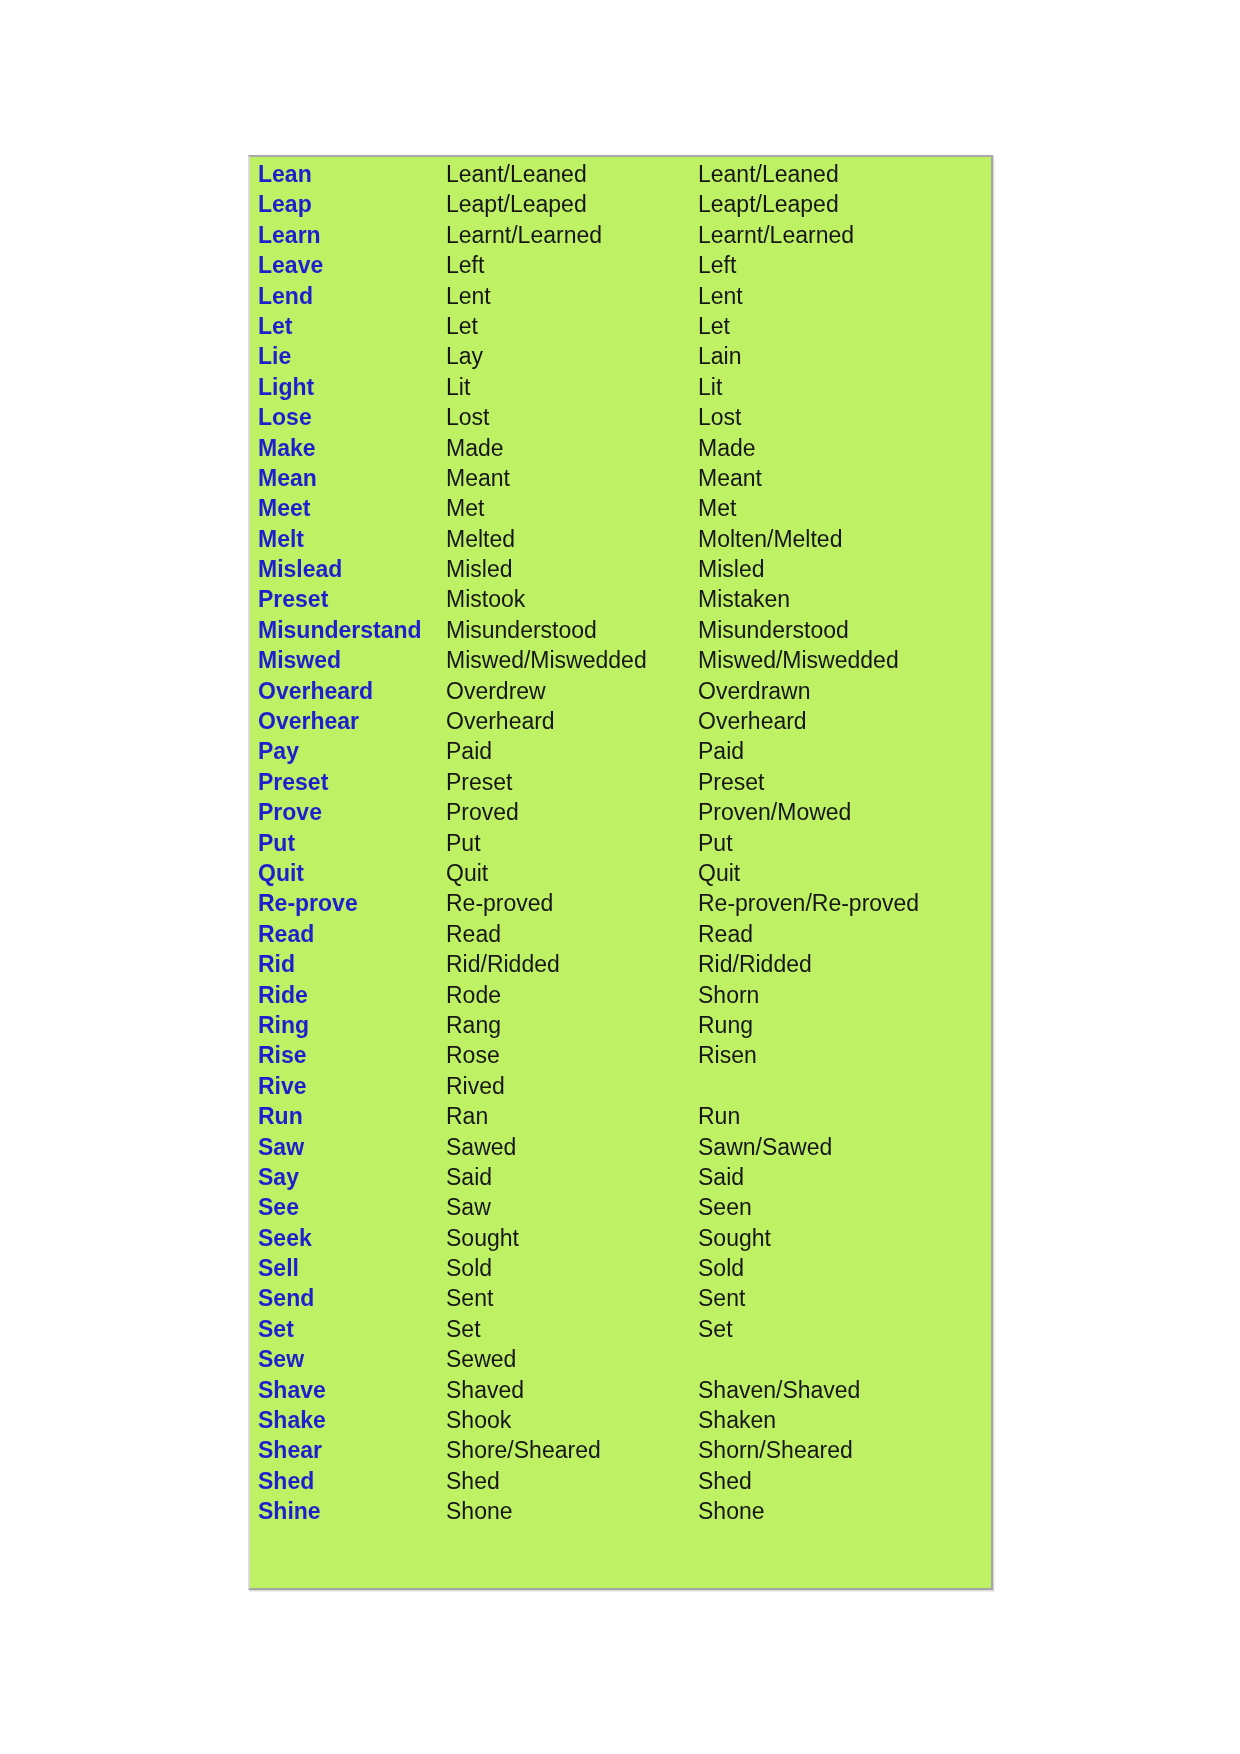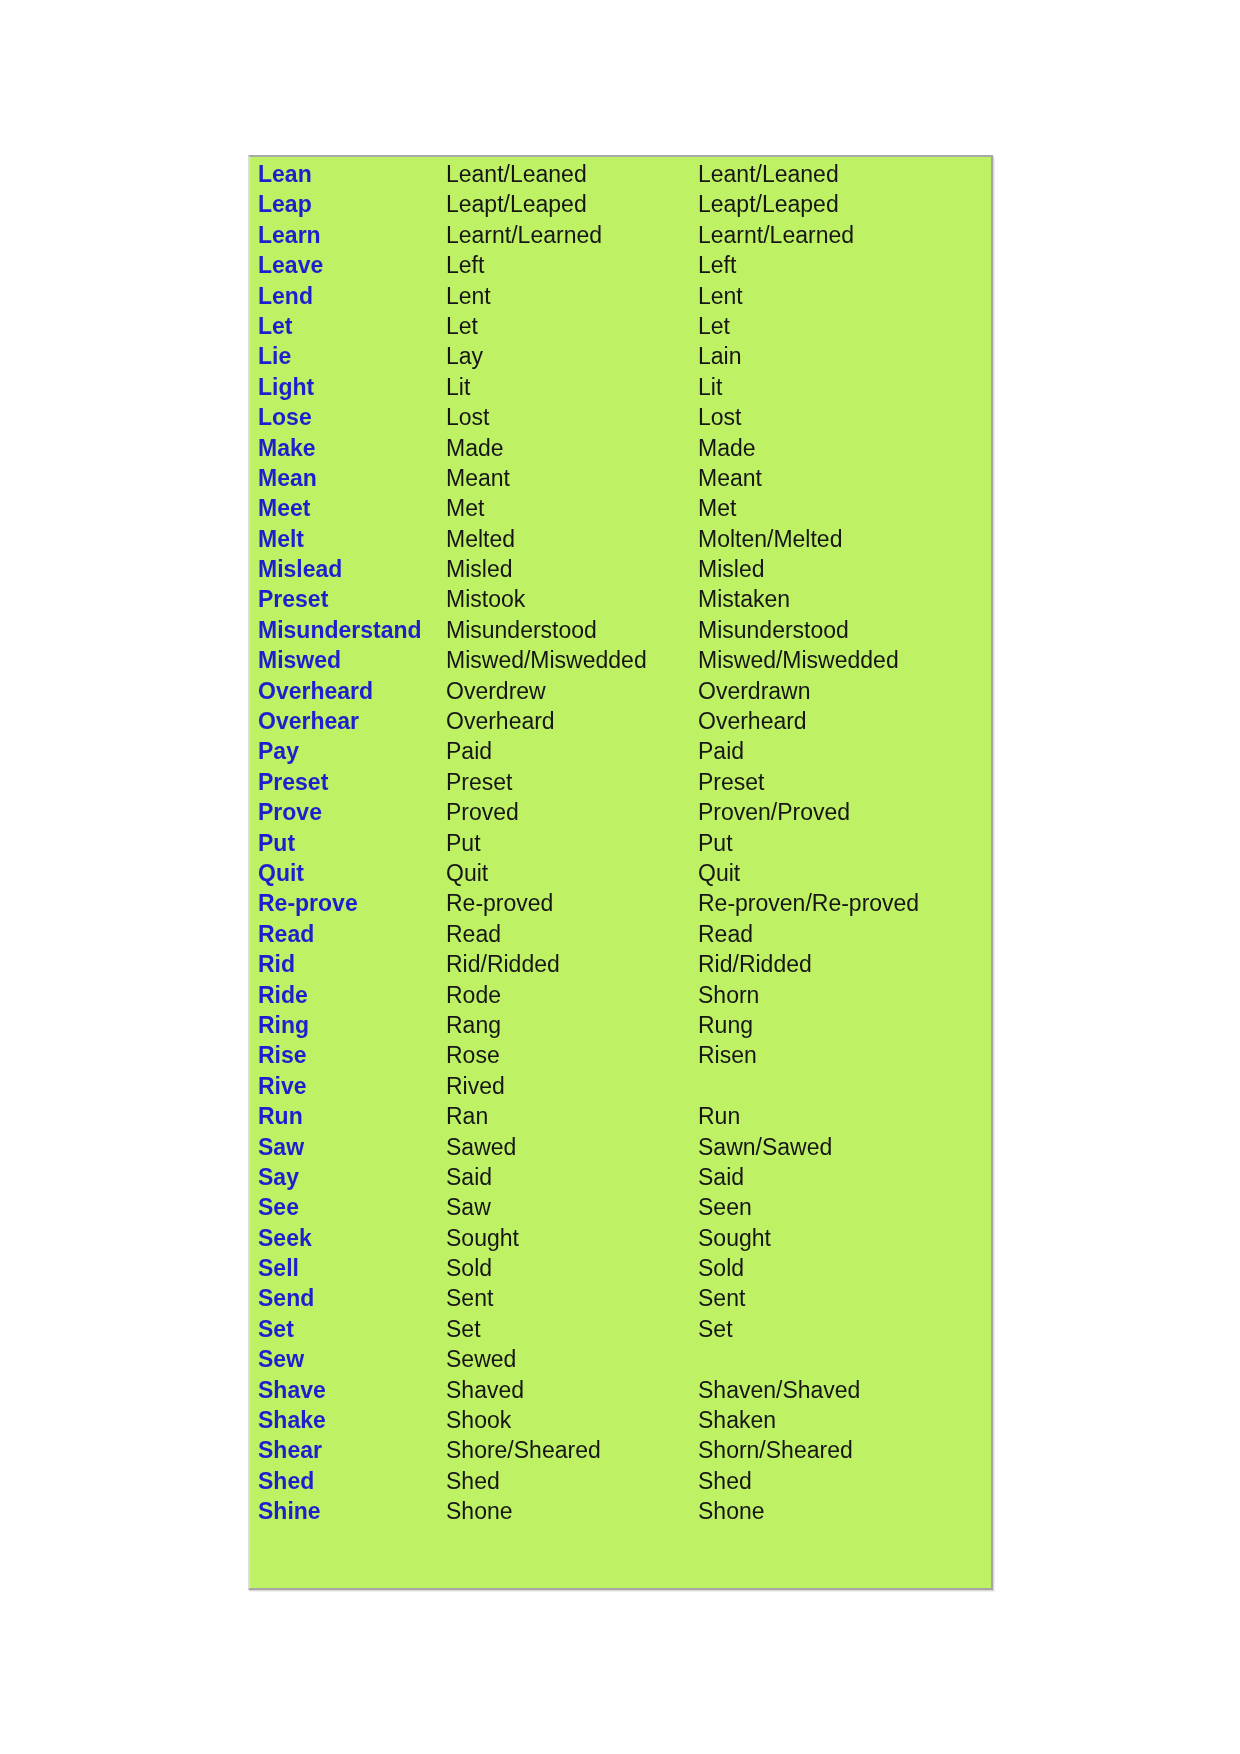--- a/index.html
+++ b/index.html
@@ -155,21 +155,21 @@
         <span class="participle">Paid</span>
       </div>
       <div class="row">
         <span class="base">Preset</span>
         <span class="past">Preset</span>
         <span class="participle">Preset</span>
       </div>
       <div class="row">
         <span class="base">Prove</span>
         <span class="past">Proved</span>
-        <span class="participle">Proven/Proved</span>
+        <span class="participle">Proven/Mowed</span>
       </div>
       <div class="row">
         <span class="base">Put</span>
         <span class="past">Put</span>
         <span class="participle">Put</span>
       </div>
       <div class="row">
         <span class="base">Quit</span>
         <span class="past">Quit</span>
         <span class="participle">Quit</span>

